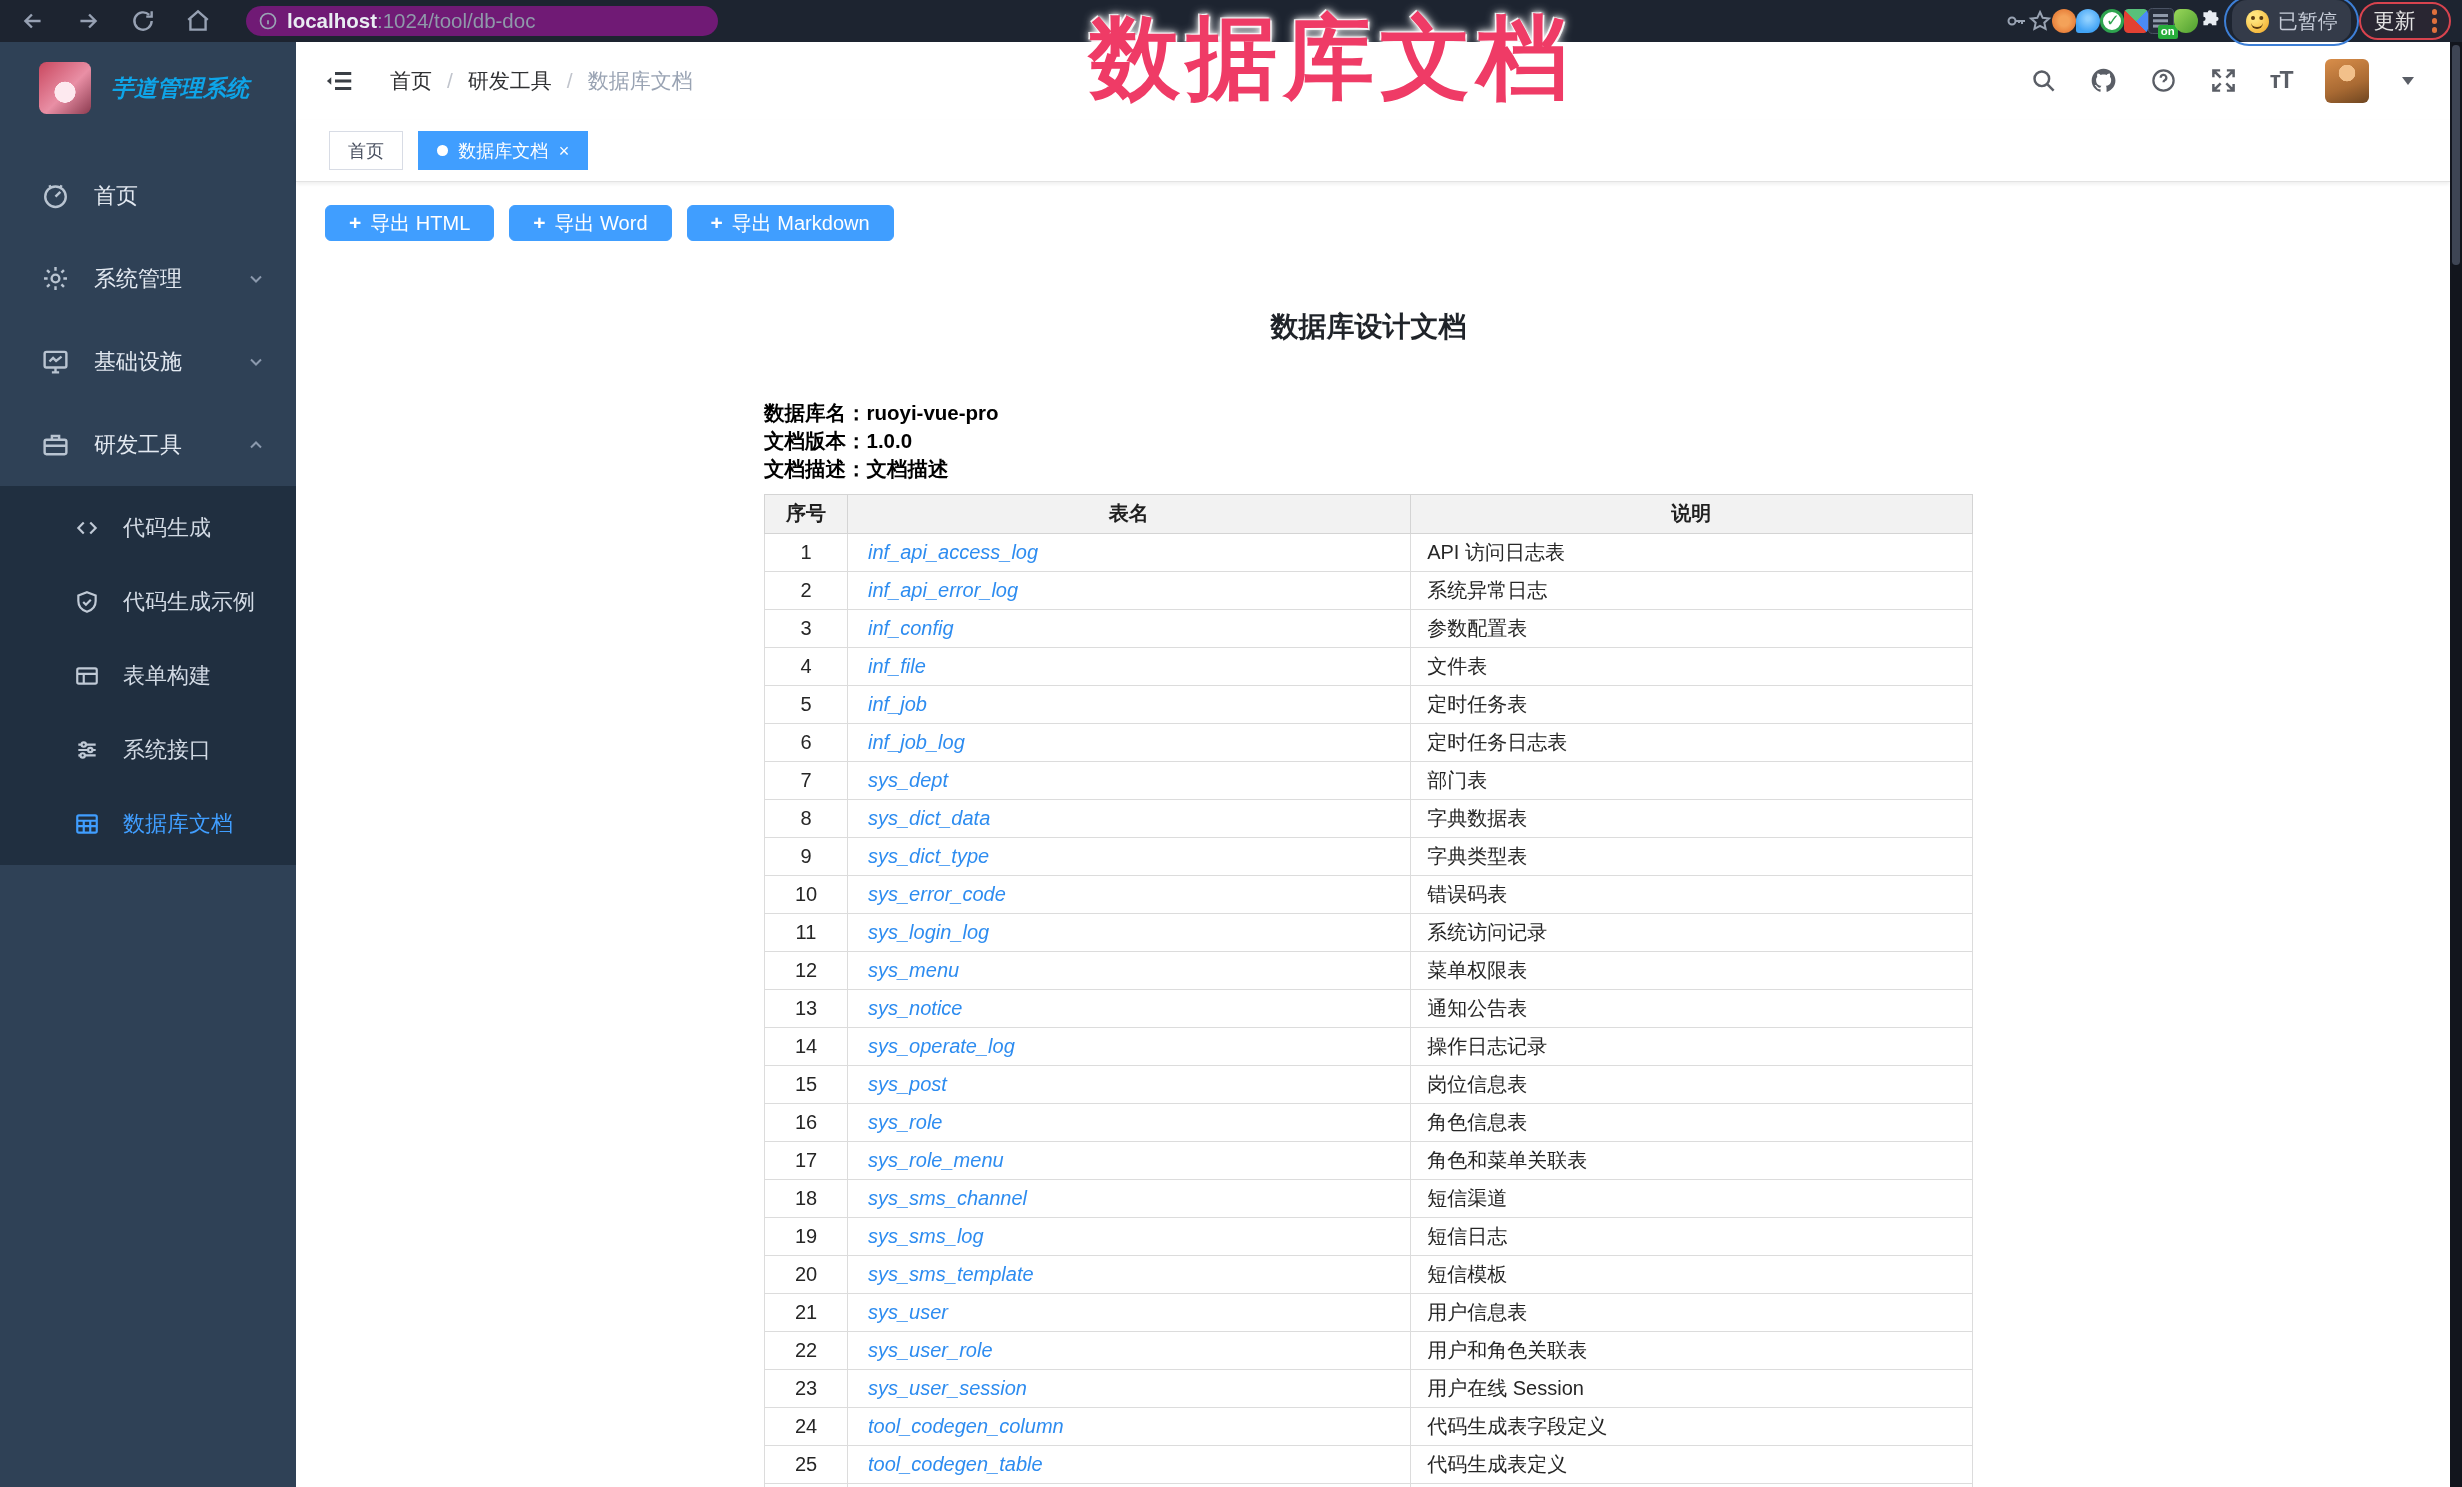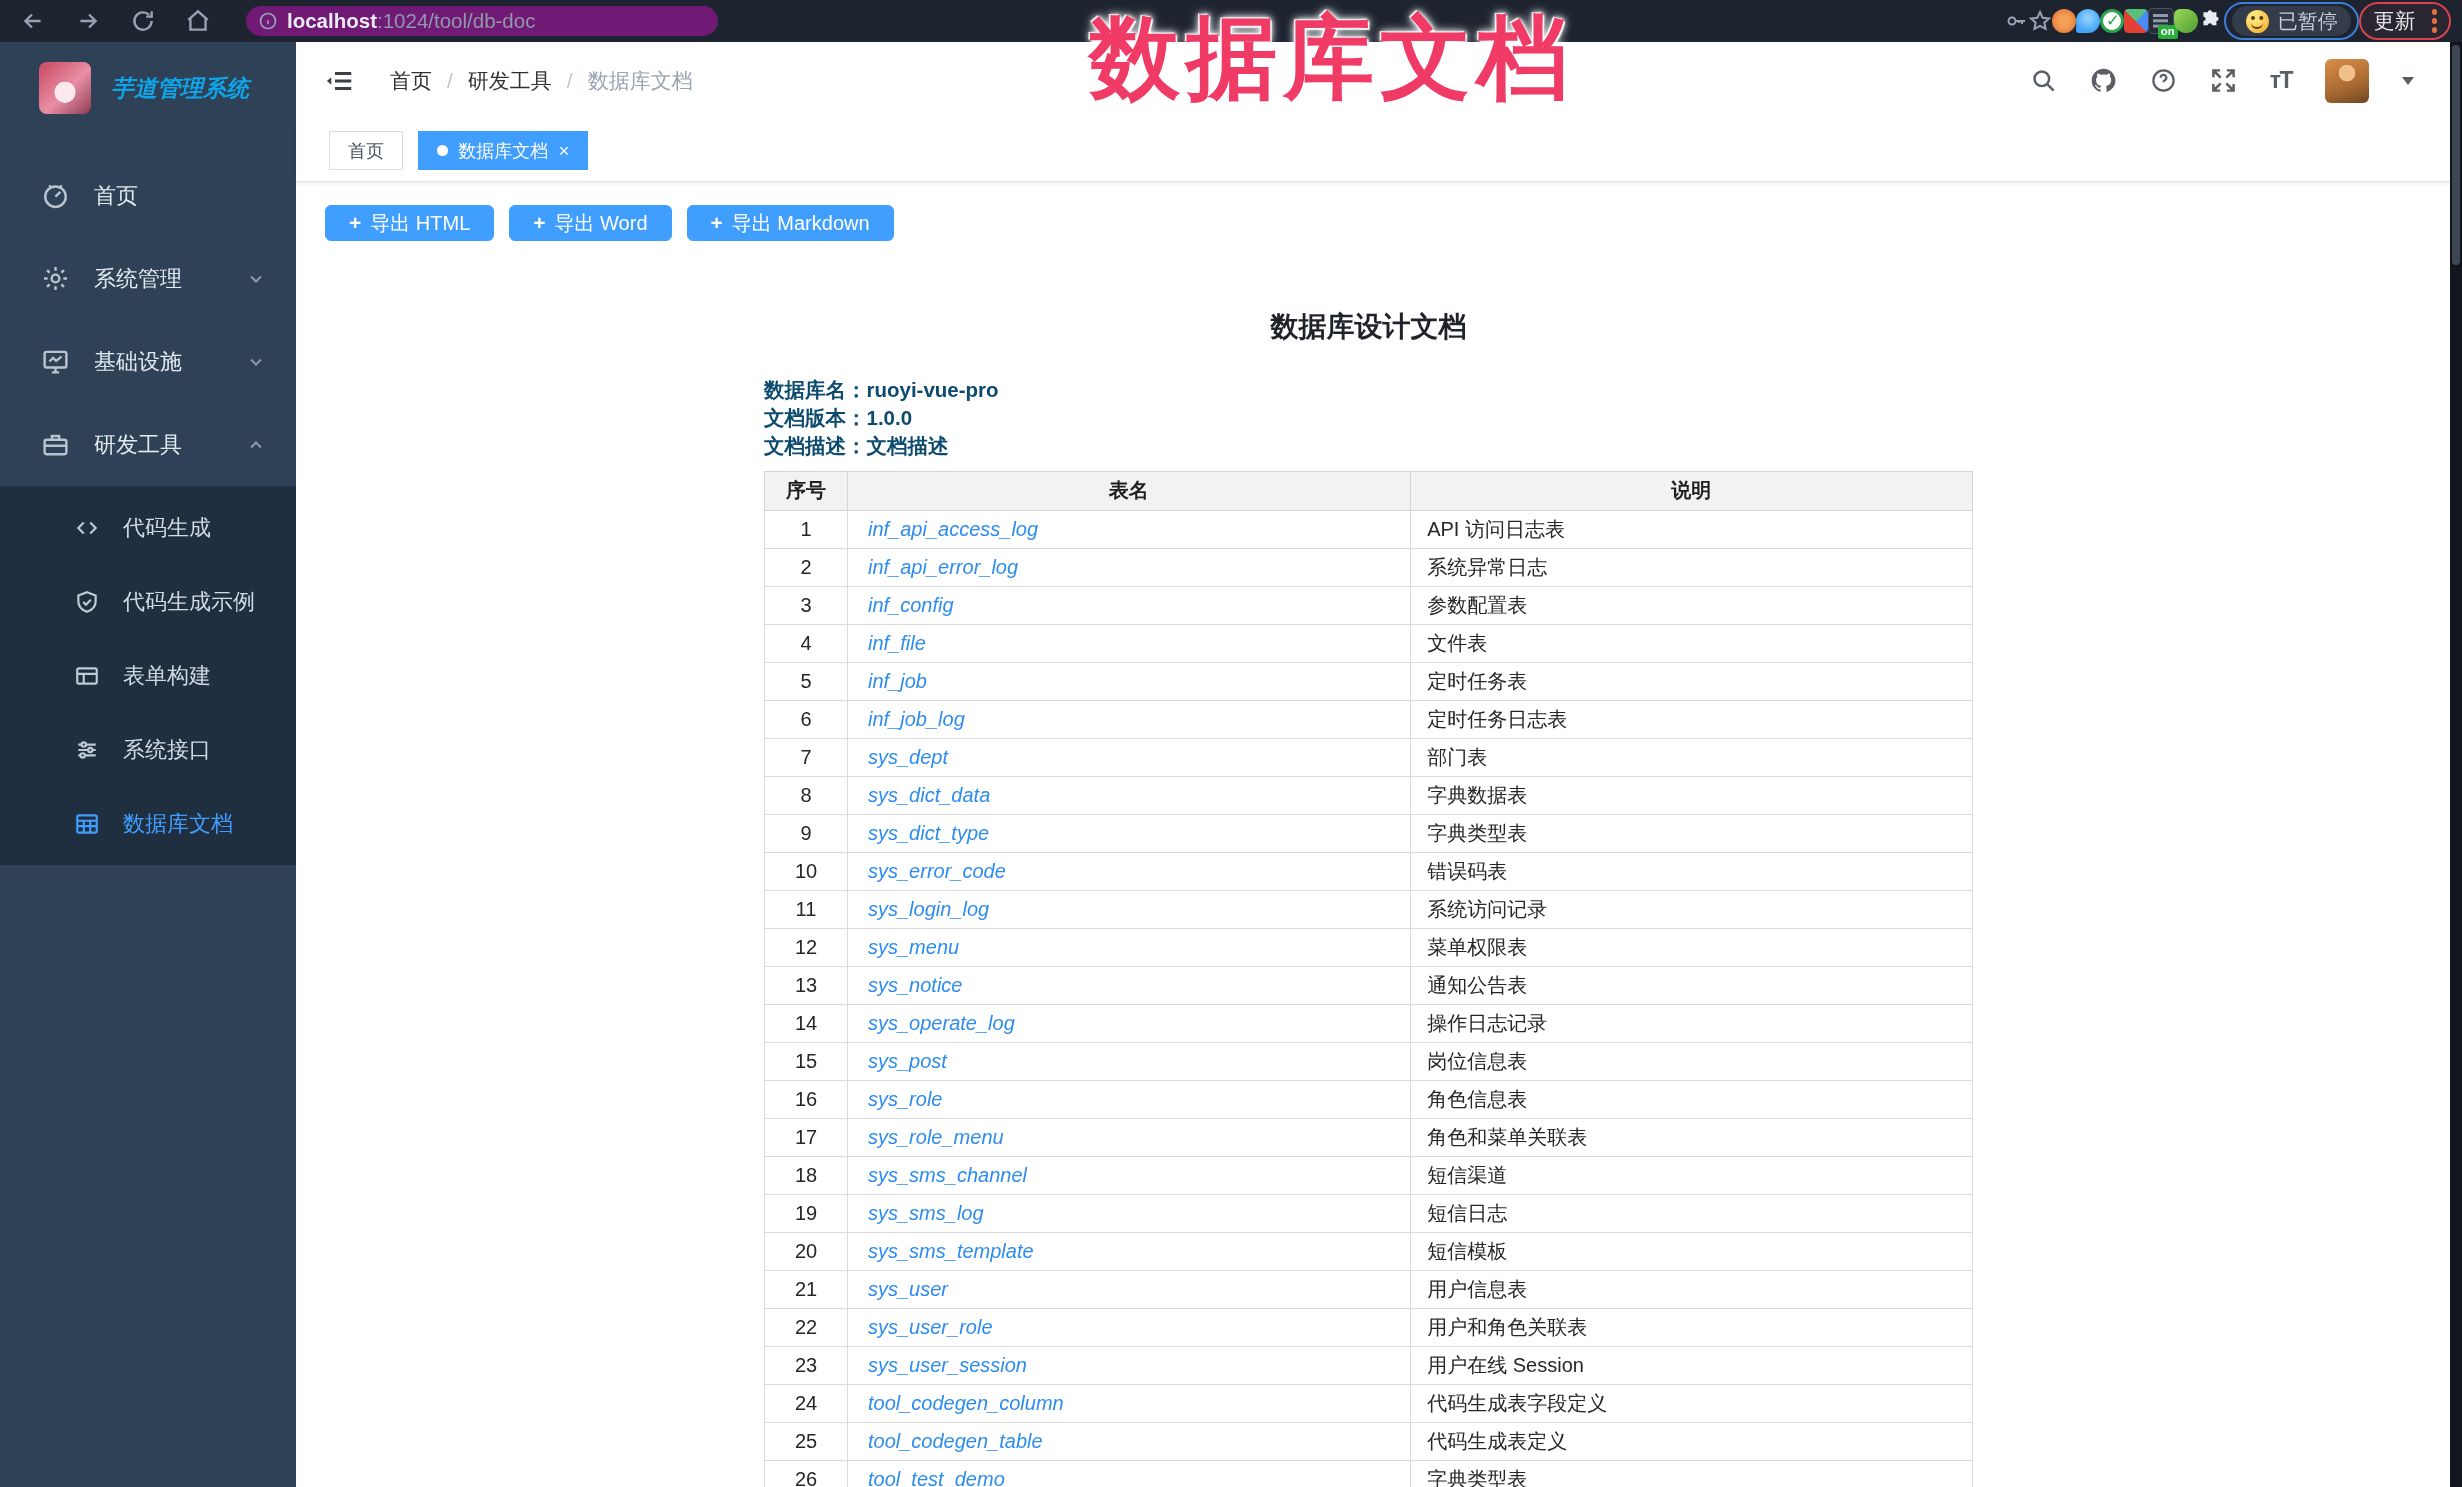--- a/index.html
+++ b/index.html
@@ -40,21 +40,21 @@
   .ext-on .on-badge {
     position:absolute; right:-4.6px; bottom:-6px; background:#27ae3b; color:#fff;
     font-size:11.4px; line-height:13.7px; padding:0 3px; border-radius:2.3px; font-weight:bold;
   }
   .ext-leaf { background:linear-gradient(135deg,#9ad75a,#4d9e2f); border-radius:6px 50% 50% 50%; }
   .ext-puzzle { color:#e8ecf2; width:26px; height:26px; border-radius:0; background:none; }
   .paused-wrap {
     border:2.3px solid #3d7fd6; border-radius:26px; padding:2.3px 6px; display:flex; align-items:center;
   }
   .paused-pill {
-    background:#343b49; border-radius:15px; height:30px; display:flex; align-items:center; gap:9px; padding:0 13.7px;
+    background:#343b49; border-radius:15px; height:42px; display:flex; align-items:center; gap:9px; padding:0 13.7px;
   }
   .emoji-face { width:23px; height:23px; border-radius:50%;
      background:radial-gradient(circle at 35% 30%, #ffe37a 20%, #f5b83d 75%); position:relative; flex:none;}
   .emoji-face::before{content:""; position:absolute; left:5.3px; top:6.8px; width:3.8px;height:3.8px;border-radius:50%;
      background:#5a3b12; box-shadow:8.3px 0 0 #5a3b12;}
   .emoji-face::after{content:""; position:absolute; left:5.3px; top:11.4px; width:12px; height:6px;
      border-bottom:2.3px solid #5a3b12; border-radius:0 0 9px 9px;}
   .paused-label { color:#c6ccd8; font-size:20px; }
   .update-wrap {
     border:2.3px solid #d8434e; border-radius:23px; padding:3px 12px; display:flex; align-items:center; gap:16.7px;
@@ -132,21 +132,21 @@
   
   .content { position:absolute; left:296px; top:182px; right:12px; bottom:0; background:#fff; overflow:hidden; }
   .btn-row { padding:23px 0 0 29px; display:flex; gap:15px; }
   .btn {
     background:#409eff; border:0.8px solid #409eff; color:#fff; border-radius:6px; height:36px;
     padding:0 23px; font-size:20px; display:flex; align-items:center; gap:9px; cursor:pointer;
   }
   .btn .plus { font-size:21px; font-weight:bold; }
   .doc { width:1209px; margin-left:468px; }
   .doc-title { text-align:center; font-size:28px; font-weight:bold; color:#1f2329; margin-top:67px; }
-  .doc-meta { margin-top:30px; font-size:20.5px; font-weight:bold; color:#0c4a6e; line-height:28px; }
+  .doc-meta { margin-top:53px; font-size:20.5px; font-weight:bold; color:#000000; line-height:28px; }
   .doc-table { margin-top:10.6px; width:1209px; border-collapse:collapse; font-size:20px; table-layout:fixed; }
   .doc-table th {
     height:39px; background:#f2f2f2; border:0.8px solid #d4d4d4; font-weight:bold; color:#1f1f1f; text-align:center;
   }
   .doc-table td { height:38px; border:0.8px solid #dcdcdc; color:#262626; }
   .c-idx { width:83px; text-align:center; }
   .c-name { width:621px; padding-left:20px; }
   .c-desc { padding-left:16.7px; }
   .tlink { color:#2d8cf0; text-decoration:none; cursor:pointer;font-style:italic; }
 

